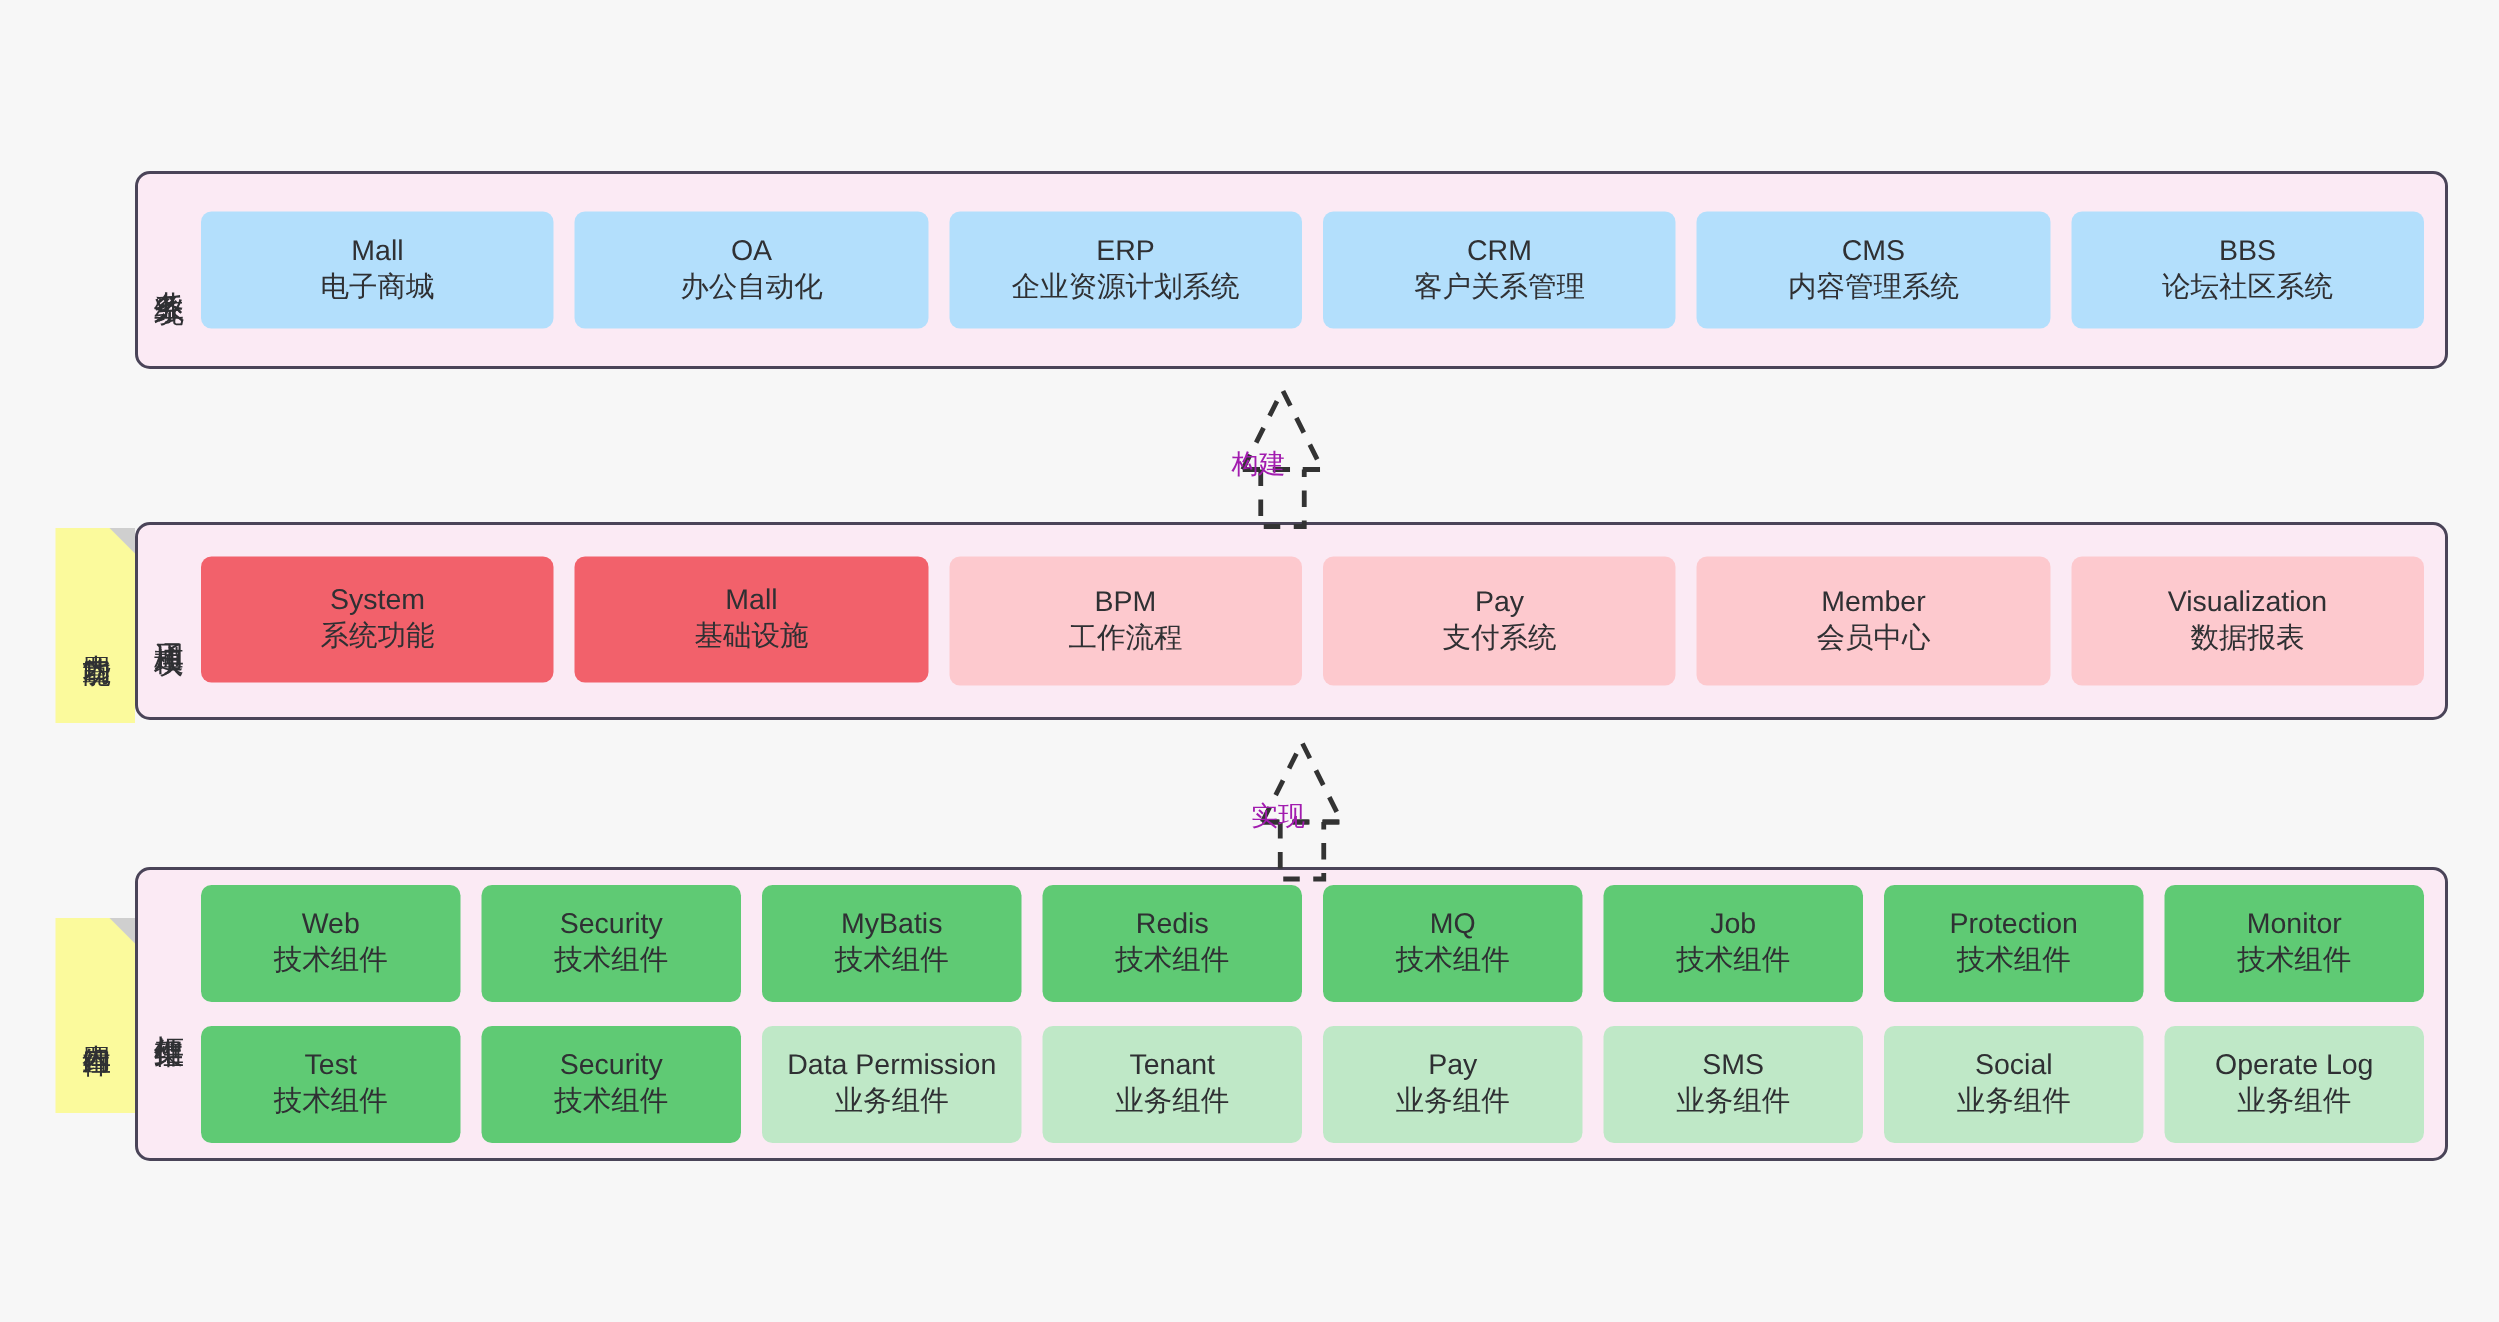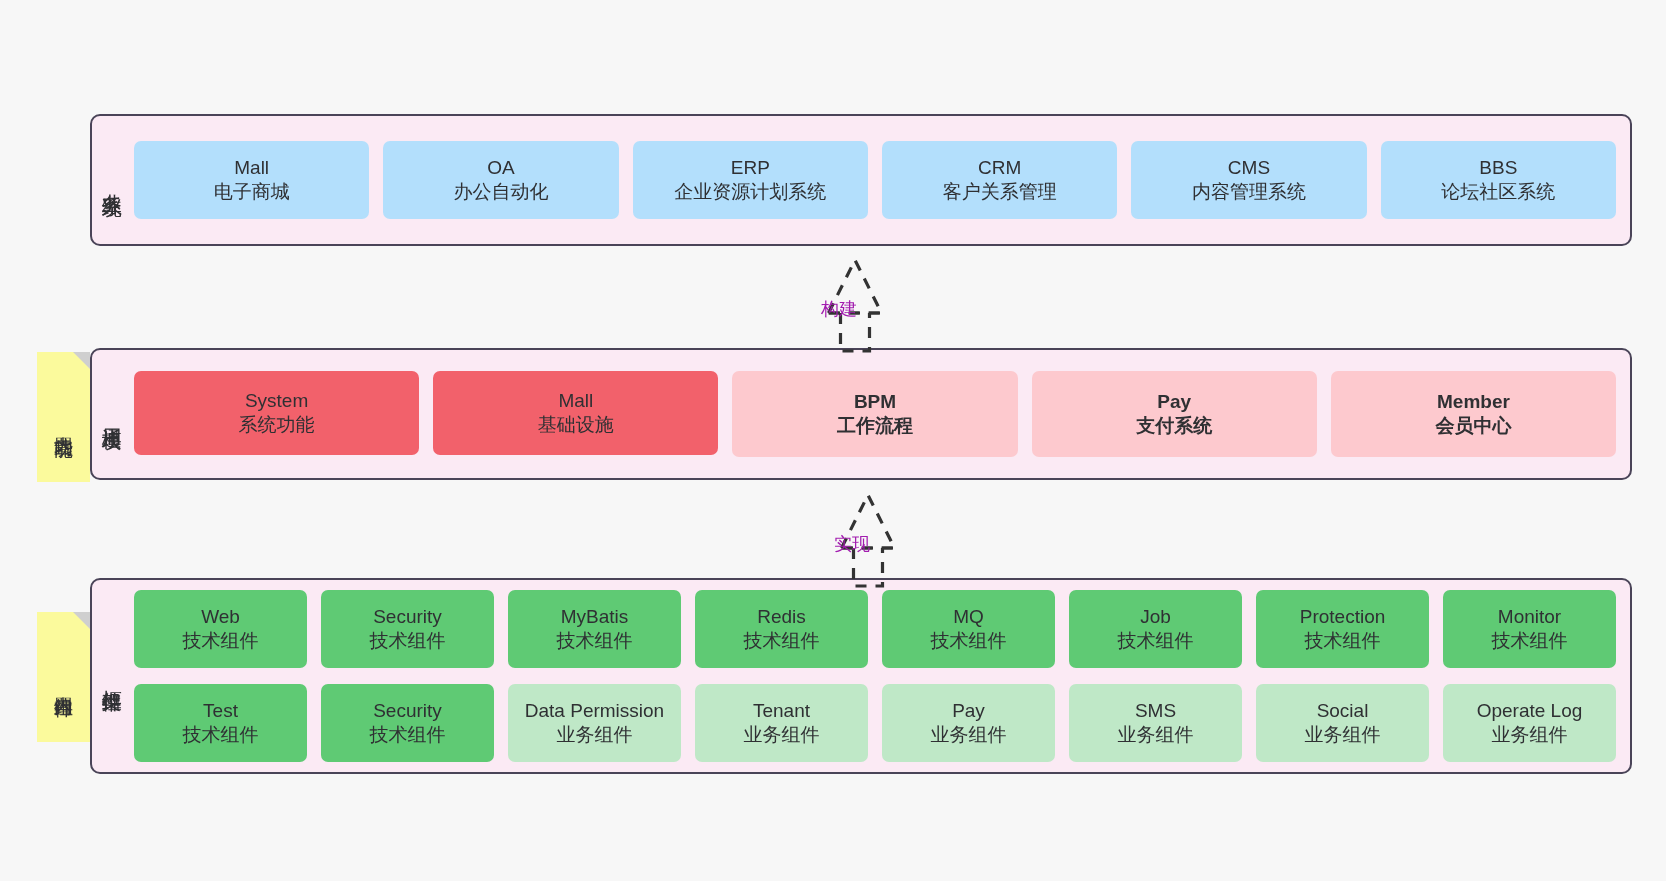--- a/index.html
+++ b/index.html
@@ -74,21 +74,21 @@
     line-height: 1.28;
     color: #2f3033;
     padding: 6px 4px;
     user-select: none;
   }
   .cell .line { display: block; }
   .cell .sub { display: block; }
 
   .c-blue        { background: #b3dffc; height: 78px; }
   .c-red-strong  { background: #f2616b; height: 84px; }
-  .c-red-light   { background: #fdc9ce; height: 86px; font-weight: bold; }
+  .c-red-light   { background: #fdc9ce; height: 86px; }
   .c-green-strong{ background: #5fca74; height: 78px; }
   .c-green-light { background: #bfe8c7; height: 78px; }
 
   
   .note {
     position: absolute;
     box-sizing: border-box;
     background: #fbfa9c;
     width: 53px;
     display: flex;
@@ -197,20 +197,24 @@
           <span class="sub">工作流程</span>
         </div>
         <div class="cell c-red-light">
           <span class="line">Pay</span>
           <span class="sub">支付系统</span>
         </div>
         <div class="cell c-red-light">
           <span class="line">Member</span>
           <span class="sub">会员中心</span>
         </div>
+        <div class="cell c-red-light">
+          <span class="line">Visualization</span>
+          <span class="sub">数据报表</span>
+        </div>
       </div>
     </div>
   </div>
 
   <div class="arrow" style="left:768px; top:490px;">
     <svg width="180" height="100" viewBox="0 0 180 100">
       <polygon points="73.5,58 100,5 126.5,58" fill="none" stroke="#333333" stroke-width="3.2" stroke-dasharray="11 9" stroke-linejoin="miter"></polygon>
       <path d="M 85.5 58 L 85.5 96 L 114.5 96 L 114.5 58" fill="none" stroke="#333333" stroke-width="3.2" stroke-dasharray="11 9"></path>
       <line x1="73.5" y1="58" x2="126.5" y2="58" stroke="#333333" stroke-width="3.2" stroke-dasharray="11 9"></line>
     </svg>

